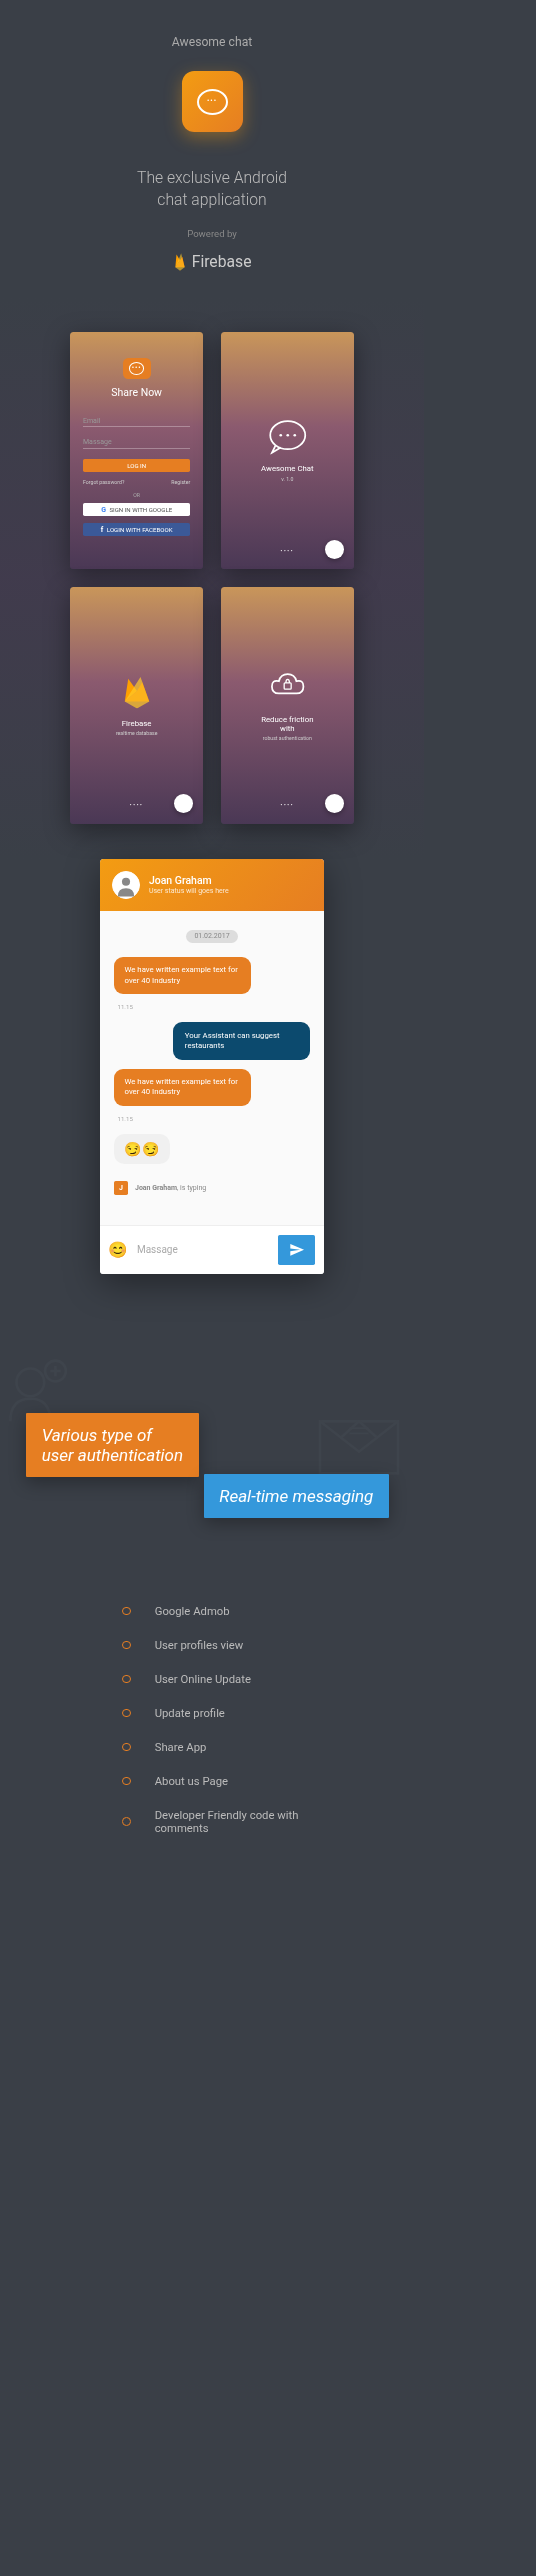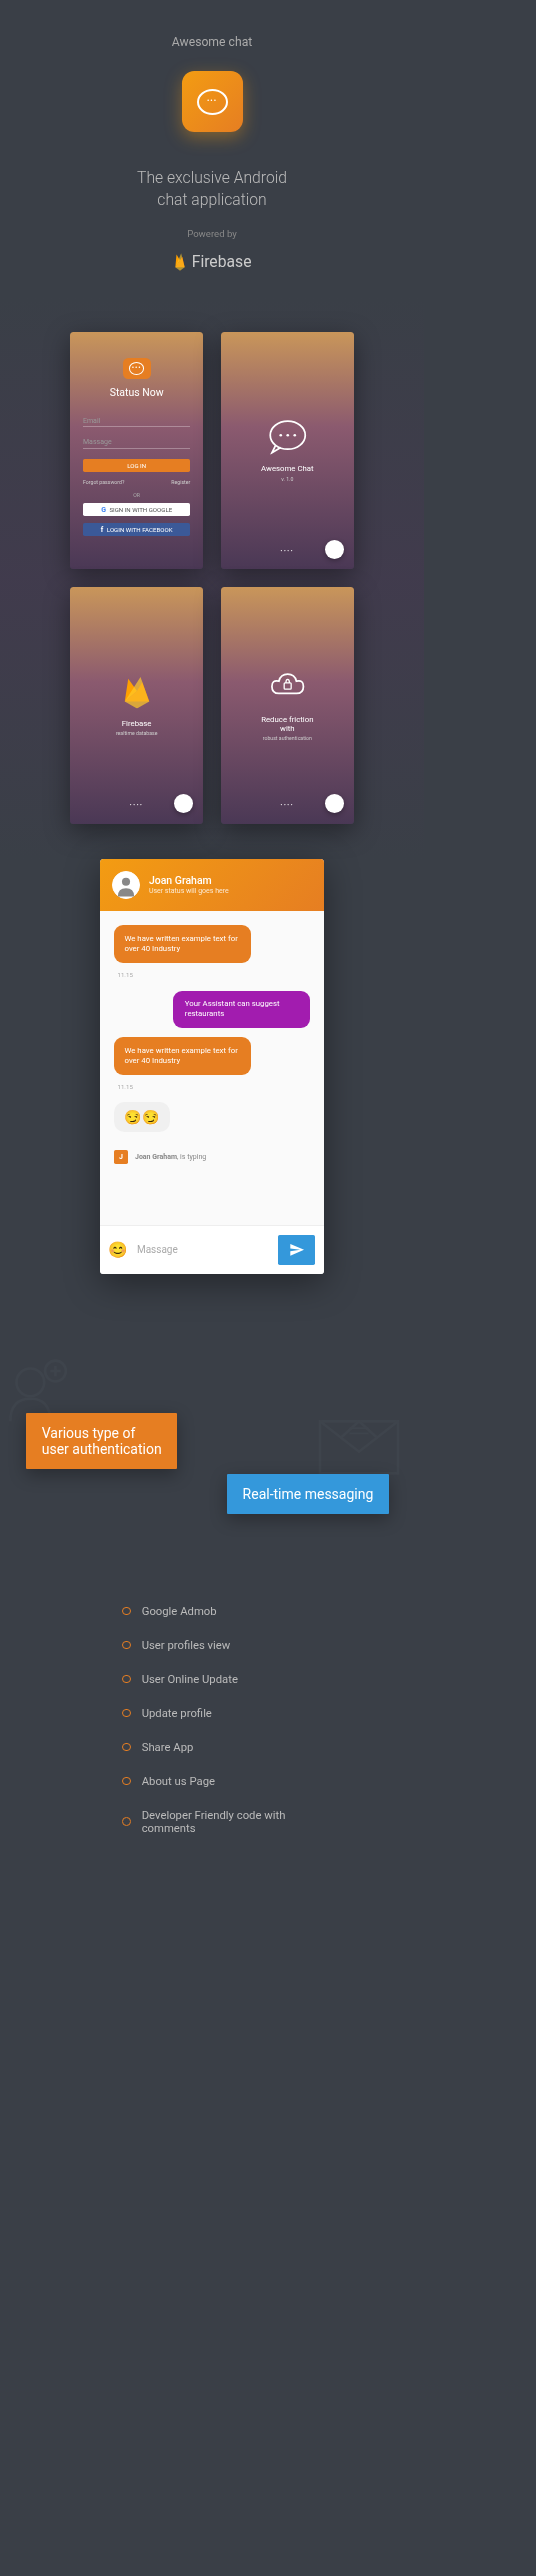--- a/index.html
+++ b/index.html
@@ -51,43 +51,43 @@
 .chat-header { background: linear-gradient(135deg, #f39c12, #e67e22); padding: 12.2px; display: flex; align-items: center; gap: 8.7px; }
 .avatar { width: 28px; height: 28px; border-radius: 50%; background: #fff; border: 1.7px solid #fff; }
 .chat-header-info { flex: 1; }
 .chat-name { color: #fff; font-size: 10.5px; font-weight: 500; }
 .chat-status { color: rgba(255,255,255,0.8); font-size: 7px; }
 .chat-body { padding: 14px; background: #fafafa; min-height: 314px; position: relative; }
 .date-pill { display: inline-block; background: #ddd; color: #888; font-size: 7px; padding: 2.6px 8.7px; border-radius: 8.7px; margin: 0 auto 14px; }
 .date-wrap { text-align: center; }
 .msg { max-width: 70%; padding: 8.7px 10.5px; border-radius: 9px; font-size: 7.8px; margin-bottom: 8.7px; line-height: 1.3; }
 .msg-left { background: #e67e22; color: #fff; }
-.msg-right { background: #a21caf; color: #fff; margin-left: auto; padding-left: 12px; }
+.msg-right { background: #0c4a6e; color: #fff; margin-left: auto; padding-left: 12px; }
 .msg-time { font-size: 6.1px; color: #aaa; margin-bottom: 12.2px; }
 .msg-time.left { text-align: left; margin-left: 3.5px; }
 .emoji-msg { background: #f0f0f0; padding: 7px 10.5px; border-radius: 10.5px; display: inline-block; font-size: 14px; margin-bottom: 8.7px; }
 .typing { display: flex; align-items: center; gap: 7px; font-size: 7px; color: #888; margin-top: 8.7px; }
 .typing-avatar { width: 14px; height: 14px; background: #e67e22; border-radius: 1.7px; display: flex; align-items: center; justify-content: center; color: #fff; font-size: 7px; font-weight: bold; }
 .chat-input-bar { display: flex; align-items: center; background: #fff; padding: 8.7px; border-top: 0.9px solid #eee; }
 .emoji-btn { font-size: 15.7px; margin-right: 8.7px; }
 .msg-input { flex: 1; font-size: 10px; color: #aaa; }
 .send-btn { width: 37px; height: 30px; background: #3498db; border-radius: 1.7px; display: flex; align-items: center; justify-content: center; color: #fff; }
 
 
 .feature-section { padding: 35px 26px; position: relative; min-height: 244px; }
-.badge { padding: 12.2px 15.7px; border-radius: 1px; font-size: 14px; color: #fff; display: inline-block; box-shadow: 0 5.2px 17.4px rgba(0,0,0,0.3); }
+.badge { padding: 12.2px 15.7px; border-radius: 1px; font-size: 17px; color: #fff; display: inline-block; box-shadow: 0 5.2px 17.4px rgba(0,0,0,0.3); font-style: italic; }
 .badge-orange { background: #e67e22; position: absolute; top: 87px; left: 26px; }
 .badge-blue { background: #3498db; position: absolute; top: 148px; right: 35px; }
 .decor-icon { position: absolute; opacity: 0.15; }
 .decor-left { top: 26px; left: 0; }
 .decor-right { top: 78px; right: 17.4px; }
 
 
 .feature-list { padding: 35px 122px 70px; }
-.feature-item { display: flex; align-items: center; gap: 11px; margin-bottom: 21px; }
+.feature-item { display: flex; align-items: center; gap: 24px; margin-bottom: 21px; }
 .bullet { width: 8.7px; height: 8.7px; border: 1.7px solid #e67e22; border-radius: 50%; flex-shrink: 0; }
 .feature-text { color: #bbb; font-size: 11.3px; }
 </style>
 </head>
 <body>
 
 <div class="container">
 
   <div class="header">
     <div class="app-title">Awesome chat</div>
@@ -107,21 +107,21 @@
     </div>
   </div>
 
   <div class="screens-grid">
 
     <div class="phone-screen">
       <div class="content">
         <div class="login-icon">
             <div class="chat-bubble-icon" style="width:15.7px;height:13px;border-width:1.3px;"></div>
           </div>
-        <div class="login-title">Status Now</div>
+        <div class="login-title">Share Now</div>
         <div class="input-field">Email</div>
         <div class="input-field">Massage</div>
         <div class="btn btn-orange">LOG IN</div>
         <div class="small-links">
             <span>Forgot password?</span>
             <span>Register</span>
           </div>
         <div class="or-div">OR</div>
         <div class="btn btn-white">
             <span style="color:#4285f4;font-weight:bold;font-size:7px;">G</span>
@@ -186,20 +186,21 @@
         <div class="avatar"><svg viewBox="0 0 32 32">
               <circle cx="16" cy="12" r="5" fill="#888"></circle>
               <path d="M 6 30 Q 6 20 16 20 Q 26 20 26 30" fill="#888"></path>
             </svg></div>
         <div class="chat-header-info">
           <div class="chat-name">Joan Graham</div>
           <div class="chat-status">User status will goes here</div>
         </div>
       </div>
       <div class="chat-body">
+        <div class="date-wrap"><span class="date-pill">01.02.2017</span></div>
         <div class="msg msg-left">We have written example text for over 40 Industry</div>
         <div class="msg-time left">11.15</div>
         <div class="msg msg-right">Your Assistant can suggest restaurants</div>
         <div class="msg msg-left">We have written example text for over 40 Industry</div>
         <div class="msg-time left">11.15</div>
         <div class="emoji-msg">😏😏</div>
         <div class="typing">
           <div class="typing-avatar">J</div>
           <span><b>Joan Graham</b>, <span>is typing</span></span>
         </div>

